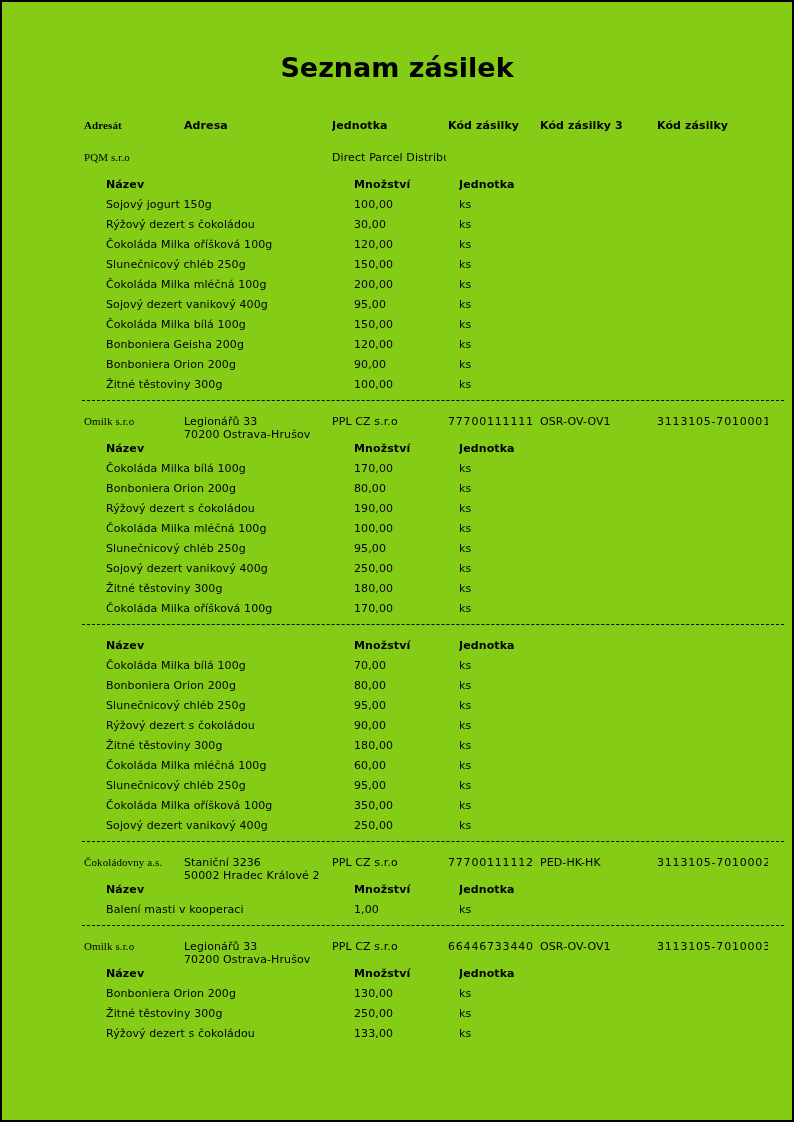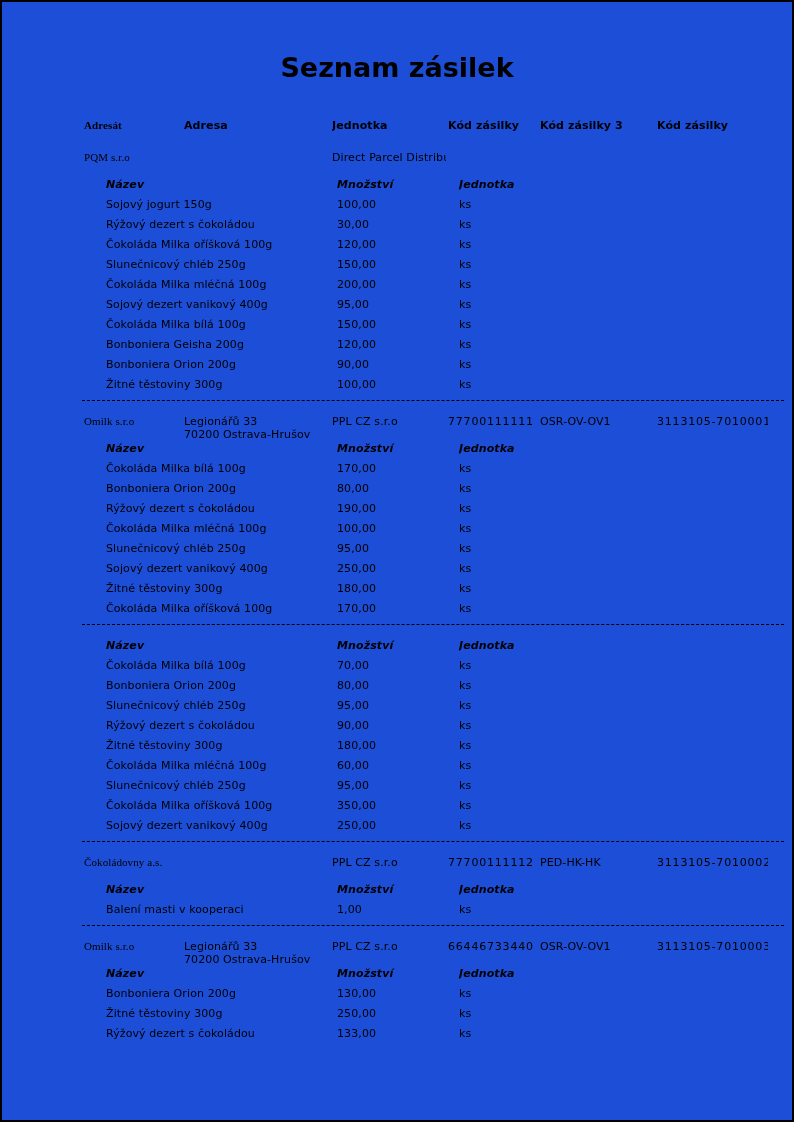--- a/index.html
+++ b/index.html
@@ -1,20 +1,20 @@
 <!DOCTYPE html>
 <html><head>
 <meta charset="utf-8">
 <style>
   html,body { margin:0; padding:0; background:#e8e8e8; }
   .page {
     position:relative;
     width:794px; height:1122px;
     margin:0 auto;
-    background:#1d4ed8;
+    background:#84cc16;
     border:2px solid #000000;
     box-sizing:border-box;
     font-family:"DejaVu Sans", sans-serif;
     font-size:11px;
     color:#000000;
     letter-spacing:0.1px;
     overflow:hidden;
   }
   .title {
     margin:51px 0 0 0;
@@ -35,24 +35,24 @@
   .c.adresat  { left:82px;  width:98px;font-family:Liberation Serif, serif;  }
   .c.adresa   { left:182px; width:146px; }
   .c.dopravce { left:330px; width:114px; }
   .c.kod2     { left:446px; width:100px; }
   .c.kod3     { left:538px; width:103px; }
   .c.kod4     { left:655px; width:111px; }
   .hdr-row .c.kod2 { width:74px; }
   .hdr-row .c.kod4 { width:74px; }
   .num { letter-spacing:0.8px; }
   .c.nazev    { left:104px; width:229px; }
-  .c.mnozstvi { left:335px; width:120px; }
+  .c.mnozstvi { left:352px; width:120px; }
   .c.jednotka { left:457px; width:110px; }
   .addr-row  { height:27px; }
-  .items-hdr { height:20px; font-weight:bold;font-style:italic; }
+  .items-hdr { height:20px; font-weight:bold; }
   .item-row  { height:20px; }
   .adr-l1, .adr-l2 { display:block; line-height:13px; }
   .sep {
     height:0;
     border-top:1px dashed #000000;
     margin:2px 8px 14px 80px;
   }
 </style>
 </head>
 <body>
@@ -274,20 +274,24 @@
     <span class="c nazev i-nazev">Sojový dezert vanikový 400g</span>
     <span class="c mnozstvi i-mnozstvi">250,00</span>
     <span class="c jednotka i-jednotka">ks</span>
   </div>
 </div>
   </div>
 <div class="sep"></div>
   <div class="shipment">
     <div class="addr-row row">
       <span class="c adresat s-adresat">Čokoládovny a.s.</span>
+      <span class="c adresa">
+        <span class="adr-l1">Staniční 3236</span>
+        <span class="adr-l2">50002 Hradec Králové 2</span>
+      </span>
       <span class="c dopravce s-dopravce">PPL CZ s.r.o</span>
       <span class="c kod2 num s-kod2">77700111112</span>
       <span class="c kod3 s-kod3">PED-HK-HK</span>
       <span class="c kod4 num s-kod4">3113105-7010002</span>
     </div>
     <div class="items-hdr row">
       <span class="c nazev ih-nazev">Název</span>
       <span class="c mnozstvi ih-mnozstvi">Množství</span>
       <span class="c jednotka ih-jednotka">Jednotka</span>
     </div>

